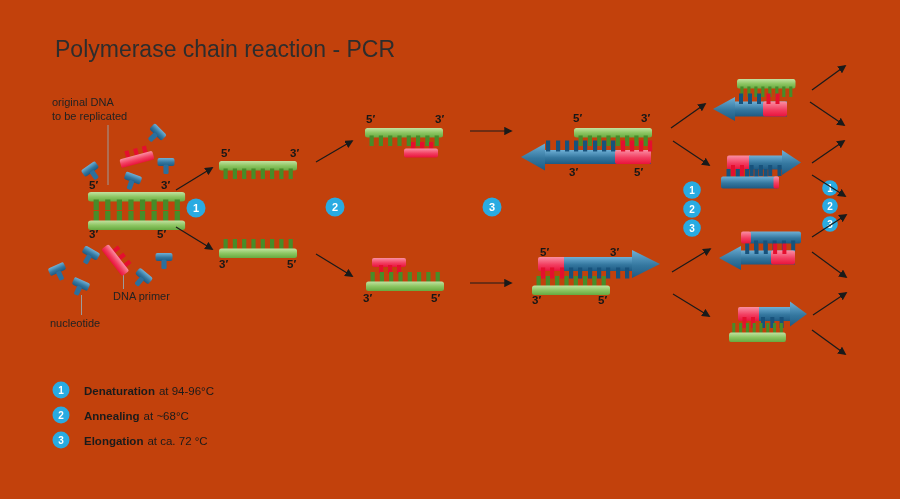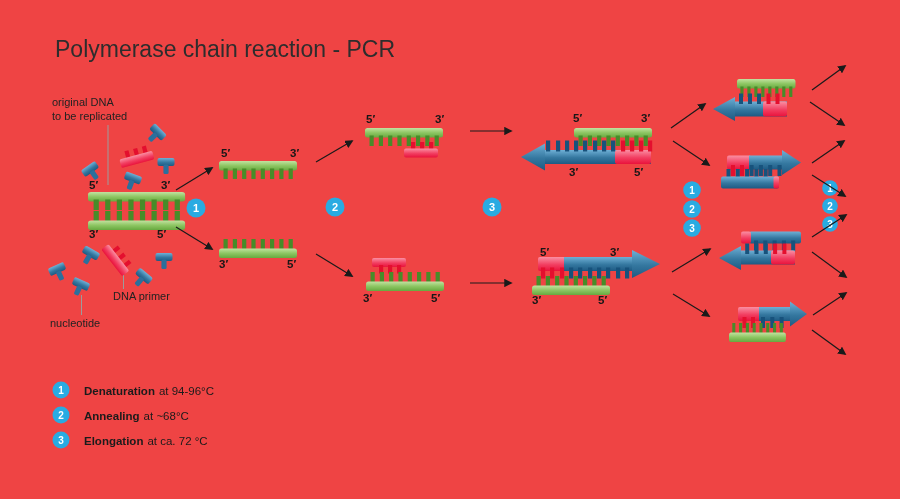--- a/index.html
+++ b/index.html
@@ -1,16 +1,16 @@
 <!DOCTYPE html>
 <html><head>
 <meta charset="utf-8">
 <style>
   html,body{margin:0;padding:0;background:#f7f7f7;}
-  .stage{position:relative;width:900px;height:499px;background:#ef4444;
+  .stage{position:relative;width:900px;height:499px;background:#c2410c;
          font-family:"Liberation Sans",sans-serif;overflow:hidden;}
   svg{display:block;}
   text{fill:#1c1c1c;font-family:"Liberation Sans",sans-serif;}
   .title{font-size:23px;fill:#2d2d2d;}
   .ann{font-size:11px;fill:#222;}
   .pl{font-size:11.5px;font-weight:bold;fill:#171717;}
   .num{font-size:11px;font-weight:bold;fill:#fff;}
   .numS{font-size:10px;font-weight:bold;fill:#fff;}
   .leg{font-size:11.5px;fill:#1b1b1b;}
   .leg .b{font-weight:bold;}

